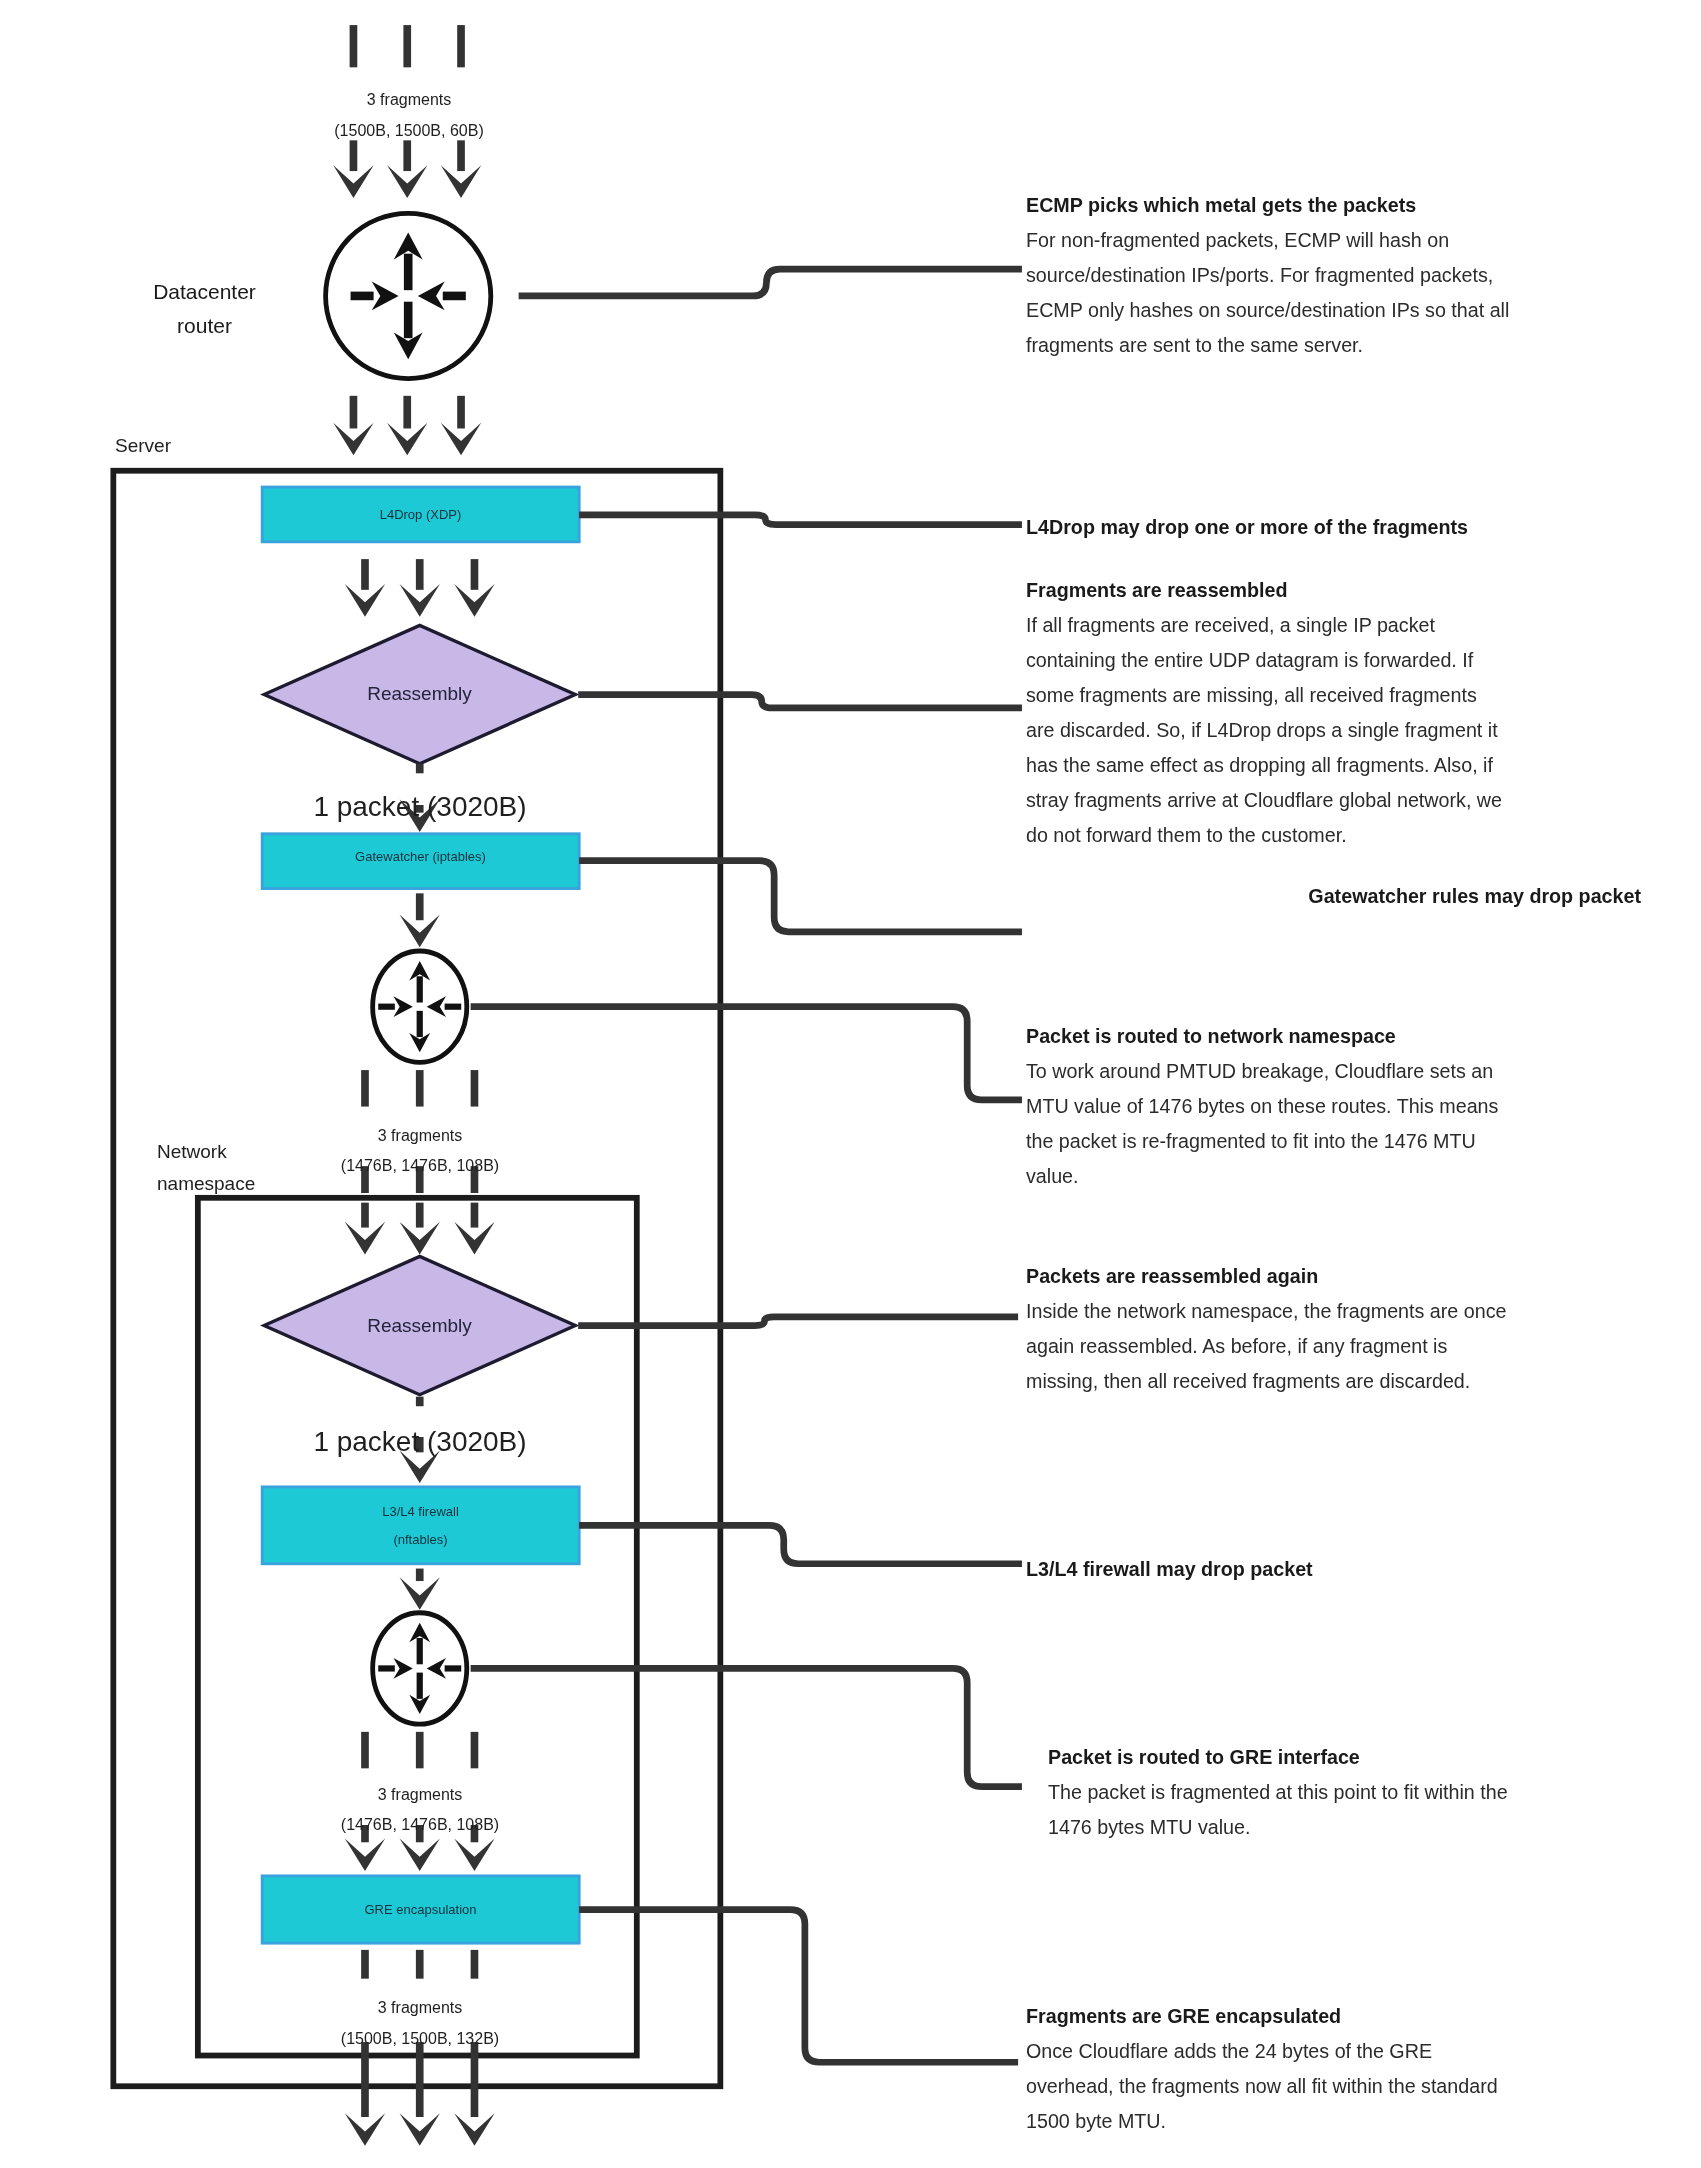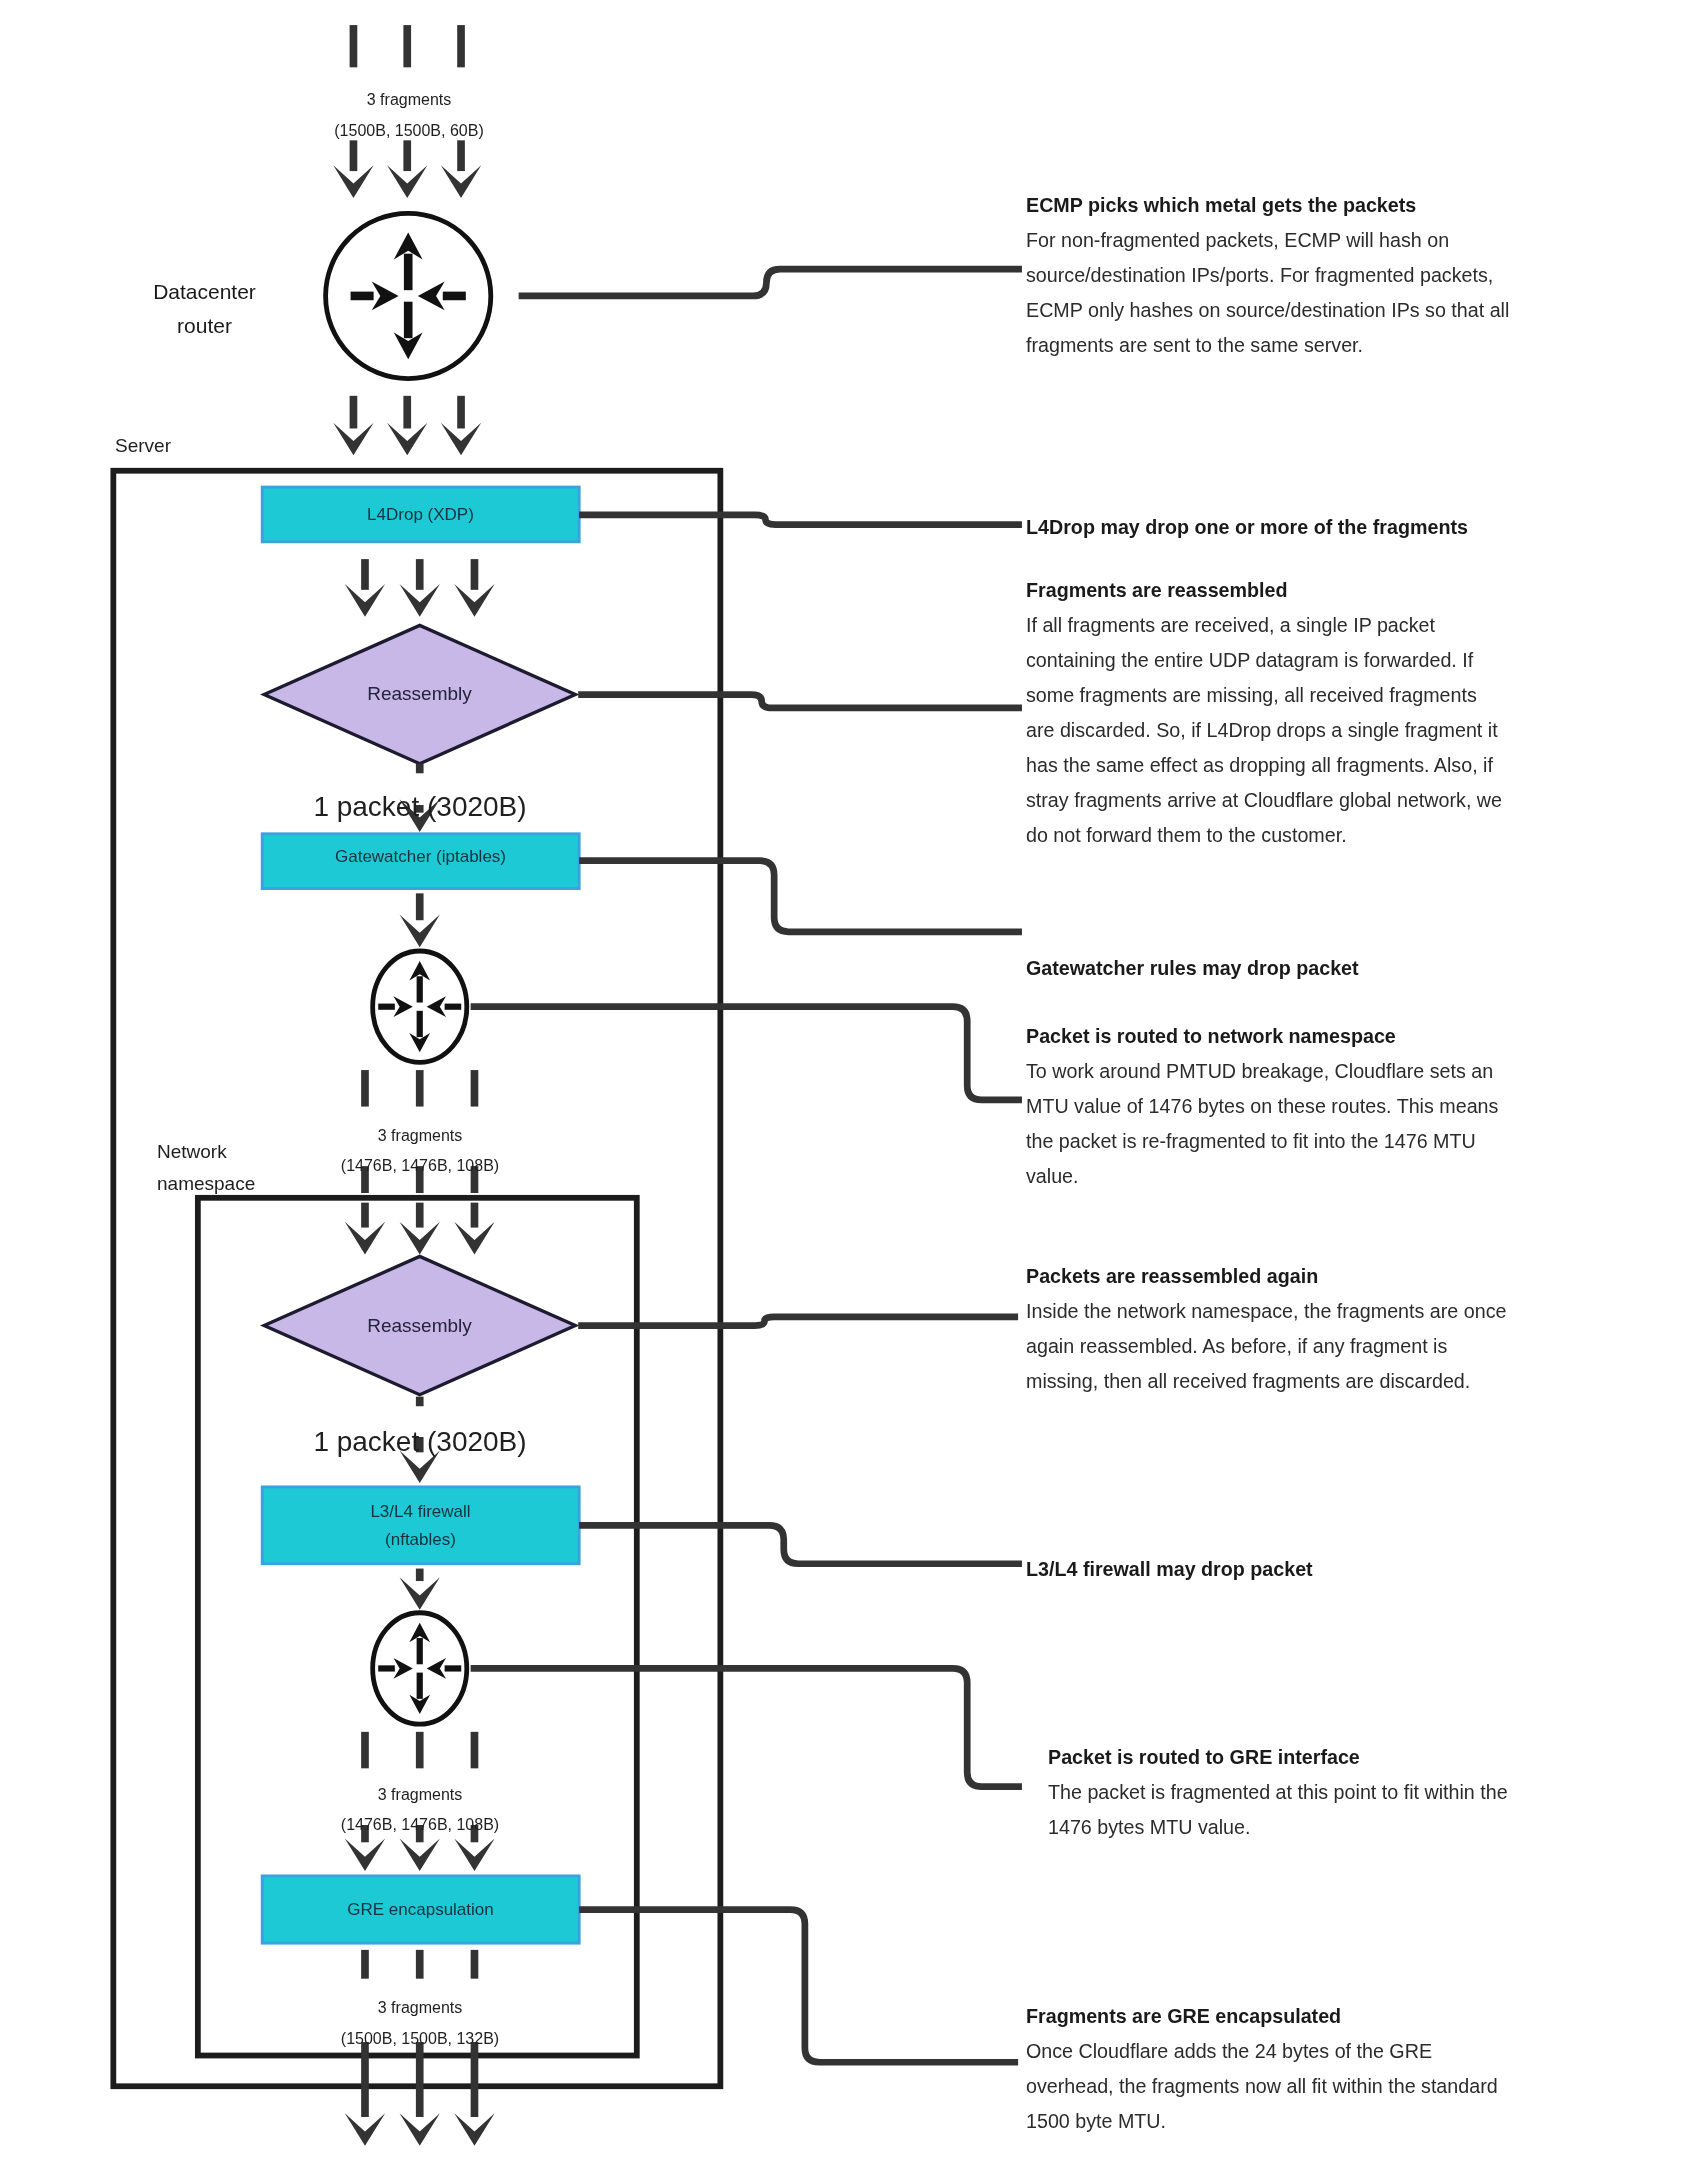--- a/index.html
+++ b/index.html
@@ -12,21 +12,21 @@
     overflow:hidden;
   }
   .abs{position:absolute;}
   svg{position:absolute;left:0;top:0;}
   .lbl{position:absolute;color:#1f1f1f;}
   .pre{white-space:pre-line;}
   .ctr{transform:translateX(-50%);text-align:center;margin-top:16px;}
   .pktlbl{font-size:28px;color:#1f1f1f;}
   .boxlbl{
     position:absolute;display:flex;align-items:center;justify-content:center;
-    font-size:17px;color:#15323d;text-align:center;white-space:pre-line;line-height:28px;
+    font-size:13px;color:#15323d;text-align:center;white-space:pre-line;line-height:28px;
   }
   .diamondlbl{
     position:absolute;display:flex;align-items:center;justify-content:center;
     font-size:19px;color:#23233a;
   }
   .sidelbl{font-size:19px;line-height:32px;color:#1f1f1f;}
   .dclbl{font-size:21px;line-height:34px;color:#1a1a1a;text-align:center;white-space:pre-line;}
   .ann{position:absolute;left:1026px;width:615px;font-size:19.7px;line-height:35px;}
   .ann .h{font-weight:700;color:#1a1a1a;white-space:pre;}
   .ann .b{font-weight:400;color:#2b2b2b;white-space:pre;}
@@ -248,21 +248,21 @@
     <div class="h">Fragments are reassembled</div>
     <div class="b">If all fragments are received, a single IP packet
 containing the entire UDP datagram is forwarded. If
 some fragments are missing, all received fragments
 are discarded. So, if L4Drop drops a single fragment it
 has the same effect as dropping all fragments. Also, if
 stray fragments arrive at Cloudflare global network, we
 do not forward them to the customer.</div>
   </div>
 
-  <div class="ann" style="top:951px;">
+  <div class="ann" style="top:879px;text-align:right;">
     <div class="h">Gatewatcher rules may drop packet</div>
   </div>
 
   <div class="ann" style="top:1019px;">
     <div class="h">Packet is routed to network namespace</div>
     <div class="b">To work around PMTUD breakage, Cloudflare sets an
 MTU value of 1476 bytes on these routes. This means
 the packet is re-fragmented to fit into the 1476 MTU
 value.</div>
   </div>

